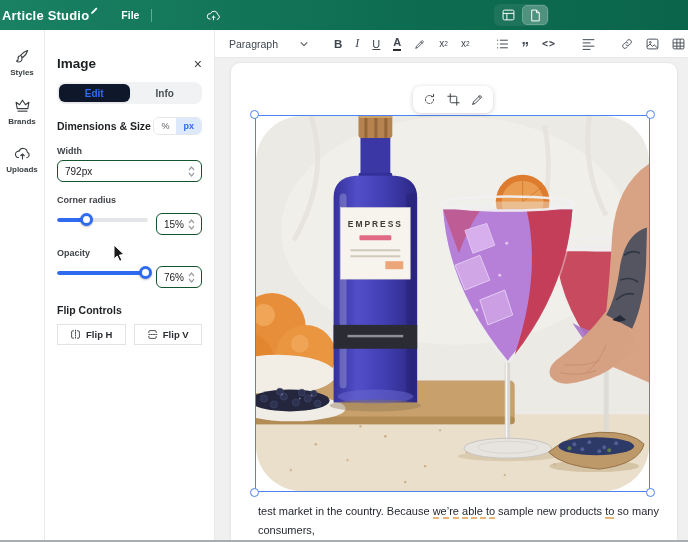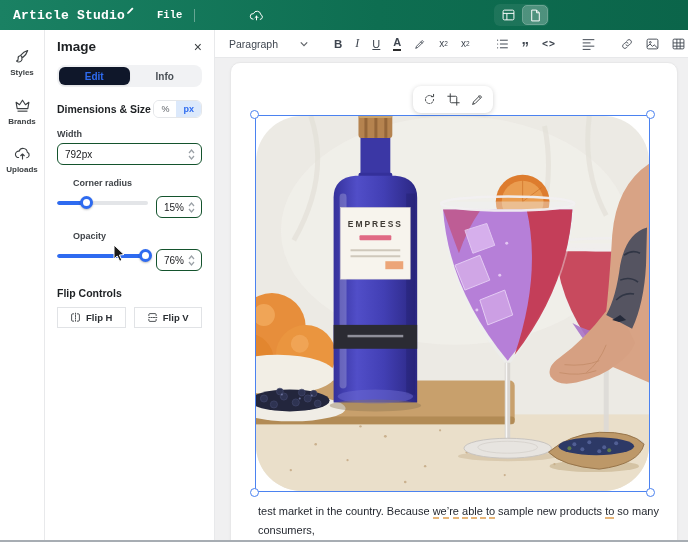--- a/index.html
+++ b/index.html
@@ -1,21 +1,21 @@
 <!DOCTYPE html>
 <html><head>
 <meta charset="utf-8">
 <style>
   * { margin:0; padding:0; box-sizing:border-box; }
   html,body { width:688px; height:542px; overflow:hidden; font-family:"Liberation Sans","DejaVu Sans",sans-serif; background:#fff; }
   .app { width:688px; height:542px; position:relative; display:flex; flex-direction:column; }
 
   
-  .topbar { height:30px; flex:0 0 30px; display:flex; align-items:center; padding:0 13px;
-    background:linear-gradient(90deg,#1a8163 0%,#0e6e51 55%,#0b654a 100%); color:#fff; position:relative;font-family:Liberation Mono, monospace; }
+  .topbar { height:30px; flex:0 0 30px; display:flex; align-items:center; padding:0 2px;
+    background:linear-gradient(90deg,#1a8163 0%,#0e6e51 55%,#0b654a 100%); color:#fff; position:relative; }
   .brand { font-size:13px; font-weight:800; letter-spacing:.2px; display:flex; align-items:flex-start; gap:1px; }
   .brand .pen { margin-top:-2px; }
   .menu-file { font-size:10.5px; font-weight:600; margin-left:22px; cursor:default; }
   .tb-divider { width:1px; height:13px; background:rgba(255,255,255,.35); margin:0 12px; }
   .breadcrumb { font-size:10.5px; font-weight:500; color:rgba(255,255,255,.96); }
   .cloud-btn { margin-left:42px; display:flex; align-items:center; }
   .view-toggle { position:absolute; left:494px; top:4px; height:22px; display:flex; gap:3px;
     background:rgba(255,255,255,.07); border-radius:6px; padding:2px; }
   .view-btn { width:24px; height:18px; display:flex; align-items:center; justify-content:center; border-radius:4px; }
   .view-btn.sel { background:rgba(255,255,255,.22); outline:1px solid rgba(255,255,255,.35); }
@@ -24,41 +24,41 @@
   .main { flex:1; display:flex; min-height:0; }
 
   
   .rail { width:45px; flex:0 0 45px; border-right:1px solid #e8e9eb; background:#fff;
     display:flex; flex-direction:column; align-items:center; padding-top:18px; gap:20px; }
   .rail-item { display:flex; flex-direction:column; align-items:center; gap:3px; color:#3c4043; cursor:default; }
   .rail-item .lbl { font-size:8px; font-weight:600; }
 
   
   .panel { width:170px; flex:0 0 170px; border-right:1px solid #e8e9eb; background:#fff; position:relative; padding:0 12px; }
-  .panel-head { display:flex; align-items:center; justify-content:space-between; padding-top:9px; }
+  .panel-head { display:flex; align-items:center; justify-content:space-between; padding-top:26px; }
   .panel-title { font-size:13.5px; font-weight:800; color:#1d2023; }
   .close-x { font-size:14px; color:#3c4043; line-height:1; cursor:default; }
   .tabs { margin-top:11px; background:#f1f2f4; border-radius:8px; padding:2px; display:flex; height:22px; }
   .tab { flex:1; display:flex; align-items:center; justify-content:center; font-size:10px; font-weight:700; border-radius:6px; color:#4a5056; }
   .tab.active { background:#0f172a; color:#2e6bf0; box-shadow:0 1px 2px rgba(0,0,0,.08); }
   .dims-row { margin-top:13px; display:flex; align-items:center; justify-content:space-between; }
   .sect-heading { font-size:10.5px; font-weight:800; color:#1d2023; }
   .unit-toggle { display:flex; border:1px solid #e4e6e9; border-radius:6px; overflow:hidden; height:18px; }
   .unit { font-size:9px; padding:0 7px; display:flex; align-items:center; color:#5f6368; background:#fff; }
   .unit.sel { background:#dce9fb; color:#2e6bf0; font-weight:700; }
   .wh-row { display:flex; gap:8px; margin-top:11px; }
   .wh-col { flex:1; }
   .fld-label { font-size:9px; font-weight:700; color:#3f4348; margin-bottom:4px; }
   .inputbox { height:22px; border:1px solid #14532d; border-radius:6px; display:flex; align-items:center; padding:0 4px 0 7px; background:#fff; }
   .inputbox .val { flex:1; font-size:10px; color:#202124; }
   .inputbox .val.dim { color:#b4b8bf; }
   .stepper { display:flex; flex-direction:column; align-items:center; justify-content:center; gap:1px; width:12px; }
   .chev { display:flex; }
   .chev.down { transform:rotate(180deg); }
-  .ctl-label { font-size:9px; font-weight:700; color:#3f4348; margin-top:13px;margin-left:16px; }
+  .ctl-label { font-size:9px; font-weight:700; color:#3f4348; margin-top:13px; }
   .slider-row { display:flex; align-items:flex-start; gap:8px; margin-top:8px; }
   .slider { flex:1; position:relative; height:13px; display:flex; align-items:center; }
   .slider-track { width:100%; height:4px; border-radius:2px; background:#e3e5e8; overflow:hidden; }
   .slider-fill { height:100%; background:#2e6bf0; border-radius:2px; }
   .slider-thumb { position:absolute; top:0; width:13px; height:13px; border-radius:50%; background:#fff;
     border:3px solid #2e6bf0; box-shadow:0 1px 2px rgba(0,0,0,.25); }
   .valbox { width:46px; flex:0 0 46px; }
   .flip-head { margin-top:16px; }
   .flip-row { display:flex; gap:8px; margin-top:8px; }
   .flip-btn { flex:1; height:21px; border:1px solid #e1e3e6; border-radius:0; background:#fff;

